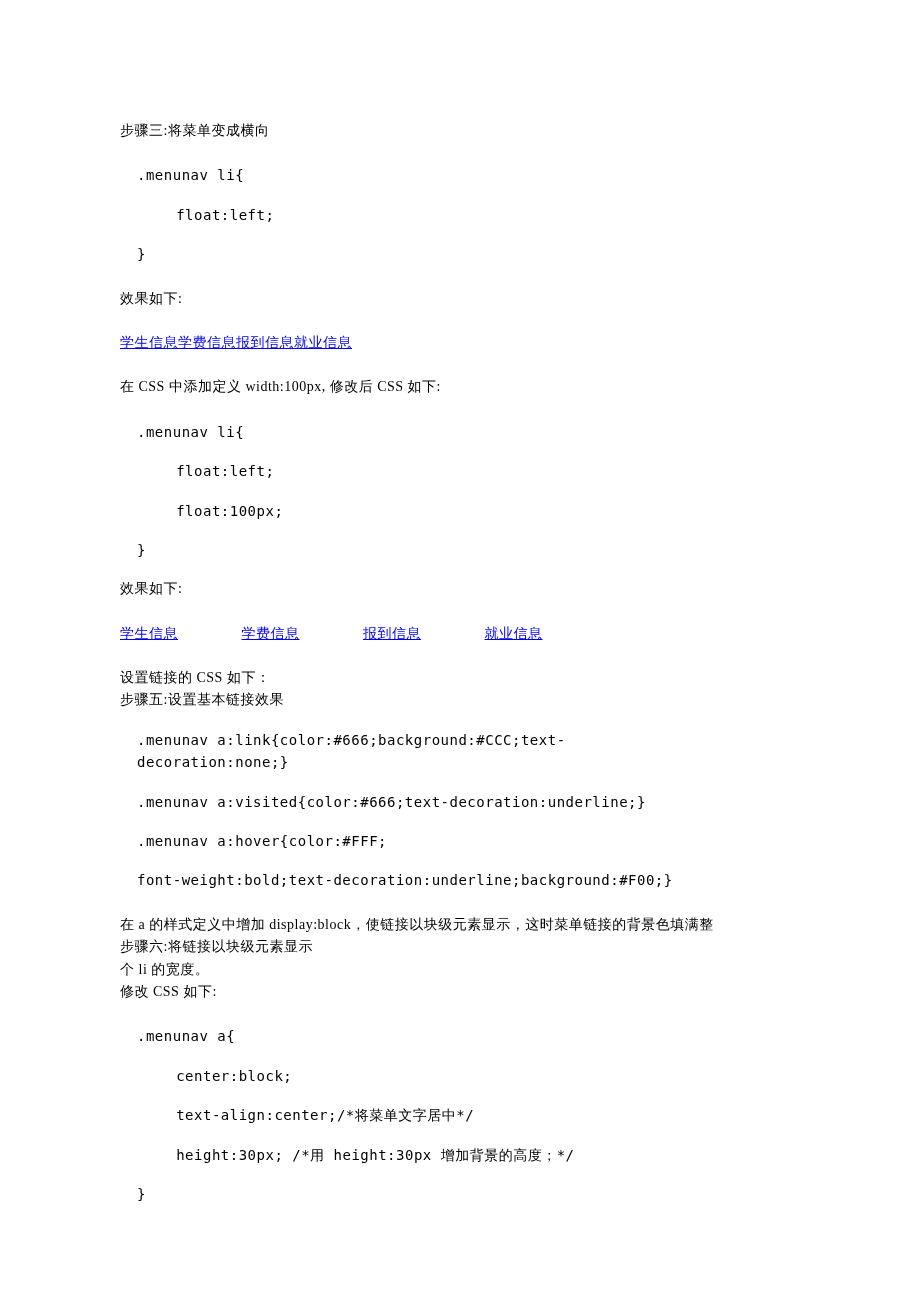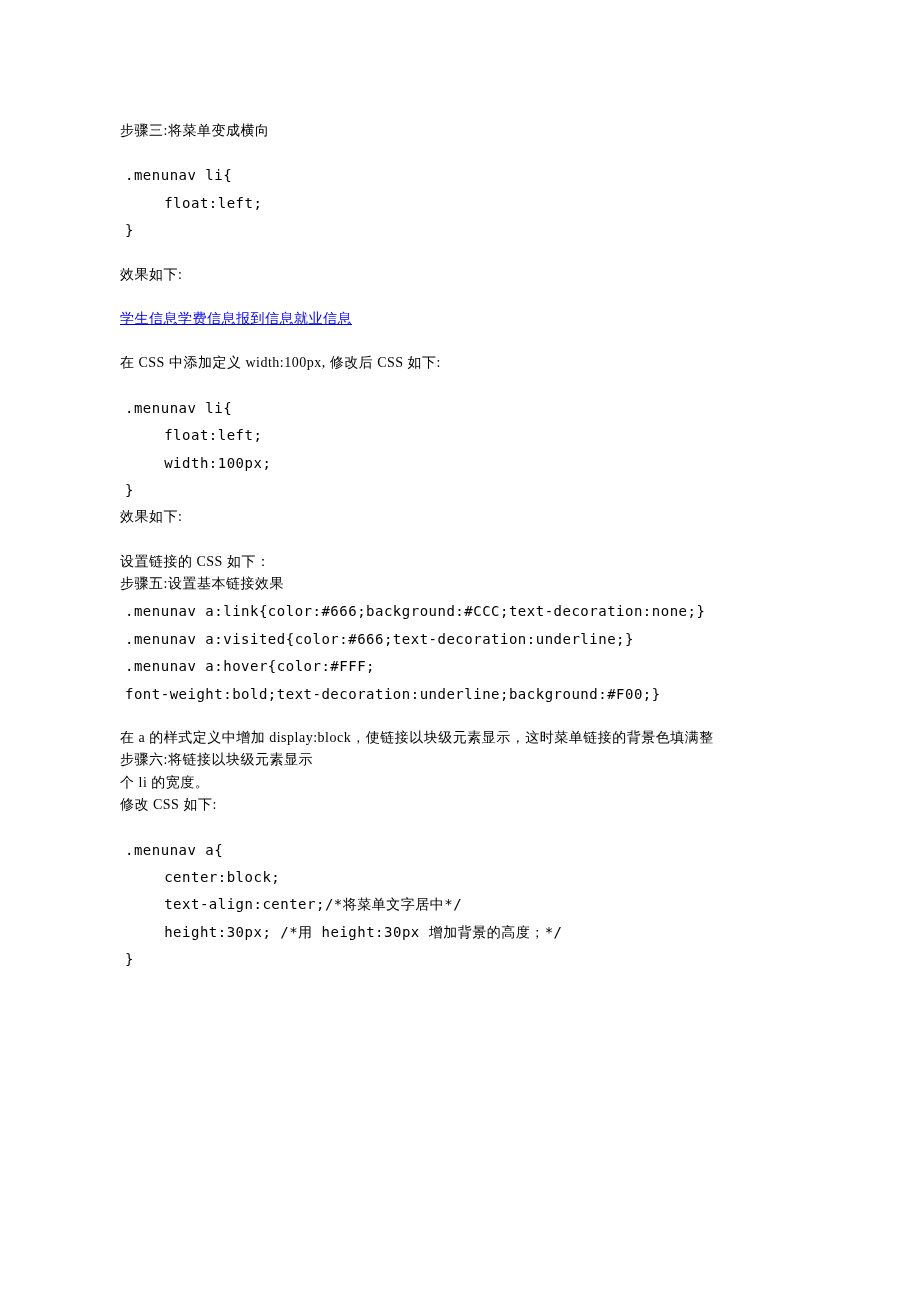--- a/index.html
+++ b/index.html
@@ -21,21 +21,21 @@
     margin: 0 0 22px 0;
     letter-spacing: 0.5px;
   }
   .paraTight {
     margin: 0;
     letter-spacing: 0.5px;
   }
   .code {
     font-family: "SimSun", "宋体", monospace;
     letter-spacing: 0.5px;
-    margin: 5px;
+    margin: 17px;
   }
   .indent {
     padding-left: 2.8em;
   }
   .blueLinks {
     margin: 0 0 22px 0;
   }
   .blueLinks a {
     color: #0000EE;
     text-decoration: underline;
@@ -66,25 +66,31 @@
 
   <div class="blueLinks">
     <a href="#">学生信息</a><a href="#">学费信息</a><a href="#">报到信息</a><a href="#">就业信息</a>
   </div>
 
   <p class="para">在 CSS 中添加定义 width:100px, 修改后 CSS 如下:</p>
 
   <div>
     <p class="code">.menunav li{</p>
     <p class="code indent">float:left;</p>
-    <p class="code indent">width:100px;</p>
+    <p class="code indent">float:100px;</p>
     <p class="code">}</p>
   </div>
   <p class="para">效果如下:</p>
 
+  <div class="blueLinks blueLinksSpaced">
+    <a href="#">学生信息</a>
+    <a href="#">学费信息</a>
+    <a href="#">报到信息</a>
+    <a href="#">就业信息</a>
+  </div>
 
   <div class="block">
     <p class="paraTight">设置链接的 CSS 如下：</p>
     <p class="paraTight">步骤五:设置基本链接效果</p>
     <p class="code">.menunav a:link{color:#666;background:#CCC;text-decoration:none;}</p>
     <p class="code">.menunav a:visited{color:#666;text-decoration:underline;}</p>
     <p class="code">.menunav a:hover{color:#FFF;</p>
     <p class="code">font-weight:bold;text-decoration:underline;background:#F00;}</p>
   </div>
 

